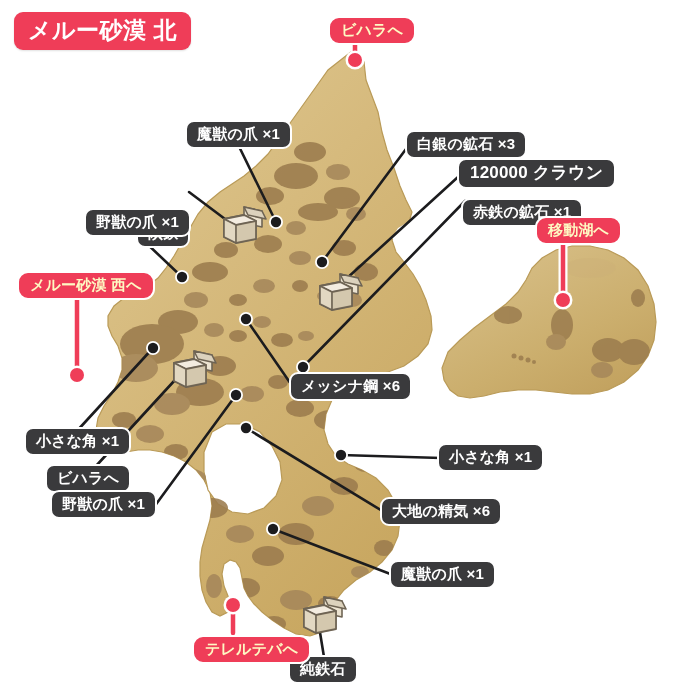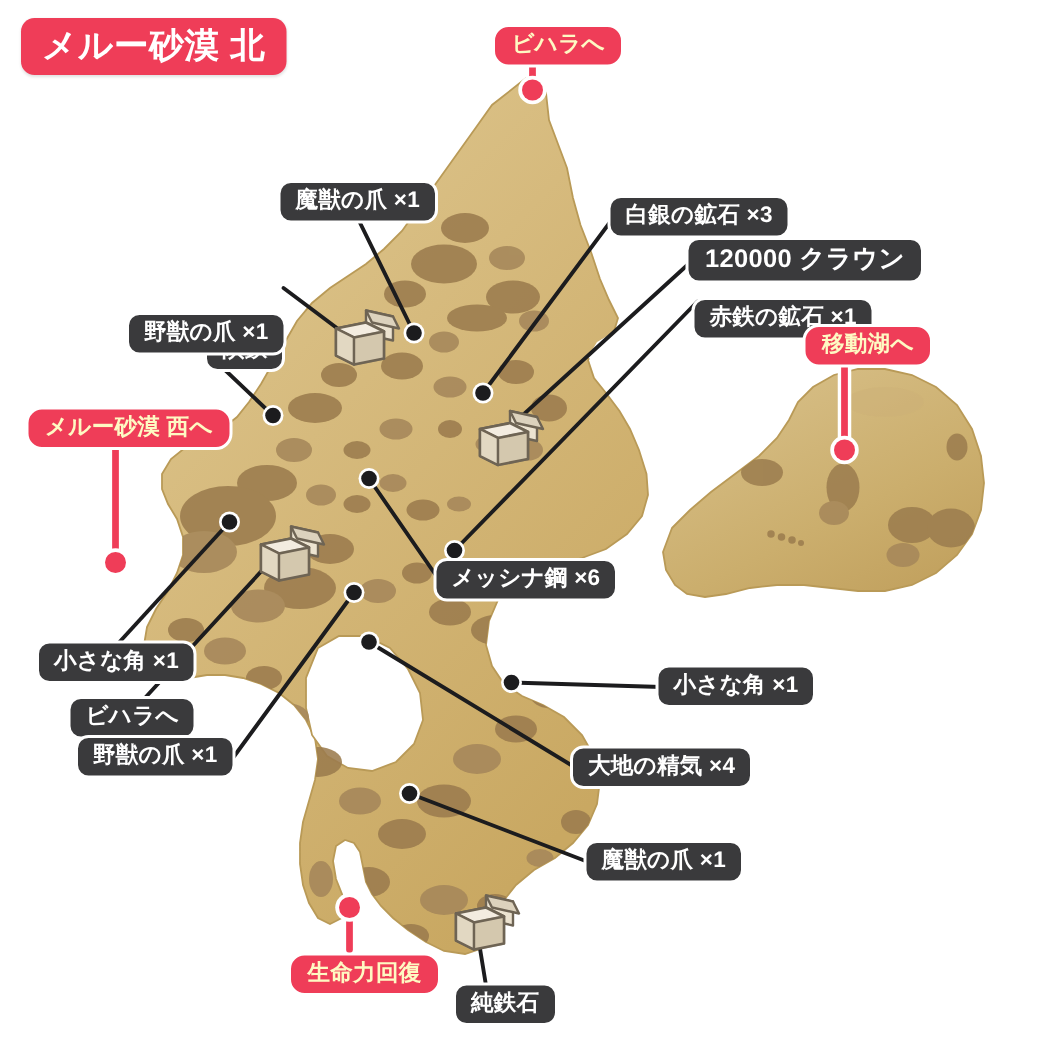--- a/index.html
+++ b/index.html
@@ -343,24 +343,24 @@
       <div class="item-label" style="left: 136px; top: 177px; margin-top: 42px;"><span>隕鉄</span></div>
       <div class="item-label" style="left: 84px; top: 208px;"><span>野獣の爪 ×1</span></div>
       <div class="item-label" style="left: 405px; top: 130px;"><span>白銀の鉱石 ×3</span></div>
       <div class="item-label big" style="left: 457px; top: 158px;"><span>120000 クラウン</span></div>
       <div class="item-label" style="left: 461px; top: 186px; margin-top: 12px;"><span>赤鉄の鉱石 ×1</span></div>
       <div class="item-label" style="left: 289px; top: 372px;"><span>メッシナ鋼 ×6</span></div>
       <div class="item-label" style="left: 24px; top: 427px;"><span>小さな角 ×1</span></div>
       <div class="item-label" style="left: 45px; top: 464px;"><span>ビハラへ</span></div>
       <div class="item-label" style="left: 50px; top: 490px;"><span>野獣の爪 ×1</span></div>
       <div class="item-label" style="left: 437px; top: 443px;"><span>小さな角 ×1</span></div>
-      <div class="item-label" style="left: 380px; top: 497px;"><span>大地の精気 ×4</span></div>
+      <div class="item-label" style="left: 380px; top: 497px;"><span>大地の精気 ×6</span></div>
       <div class="item-label" style="left: 389px; top: 560px;"><span>魔獣の爪 ×1</span></div>
-      <div class="item-label" style="left: 302px; top: 655px;"><span>純鉄石</span></div>
+      <div class="item-label" style="left: 288px; top: 655px;"><span>純鉄石</span></div>
     </div>
   <div id="exit-labels">
       <div class="exit-label" style="left: 328px; top: 16px;"><span>ビハラへ</span></div>
       <div class="exit-label" style="left: 535px; top: 216px;"><span>移動湖へ</span></div>
       <div class="exit-label" style="left: 17px; top: 271px;"><span>メルー砂漠 西へ</span></div>
-      <div class="exit-label" style="left: 192px; top: 635px;"><span>生命力回復</span></div>
+      <div class="exit-label" style="left: 192px; top: 635px;"><span>テレルテバへ</span></div>
     </div>
 
 </div>
 
 </body></html>

